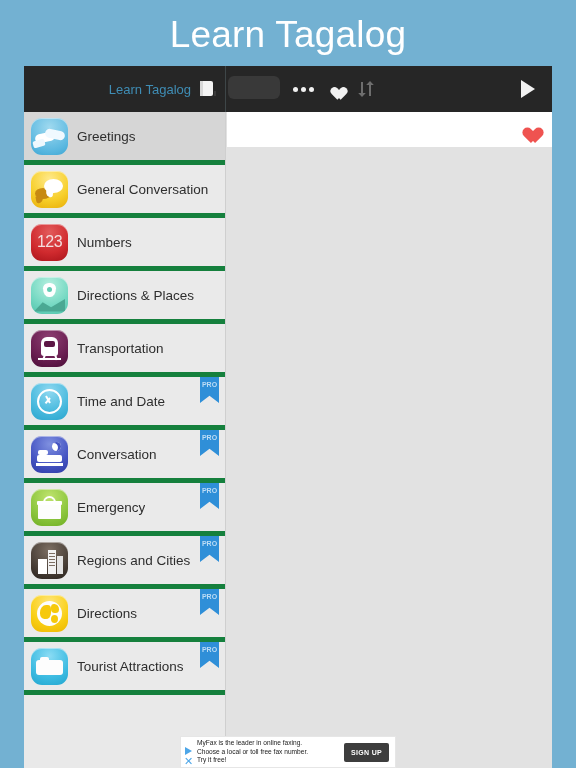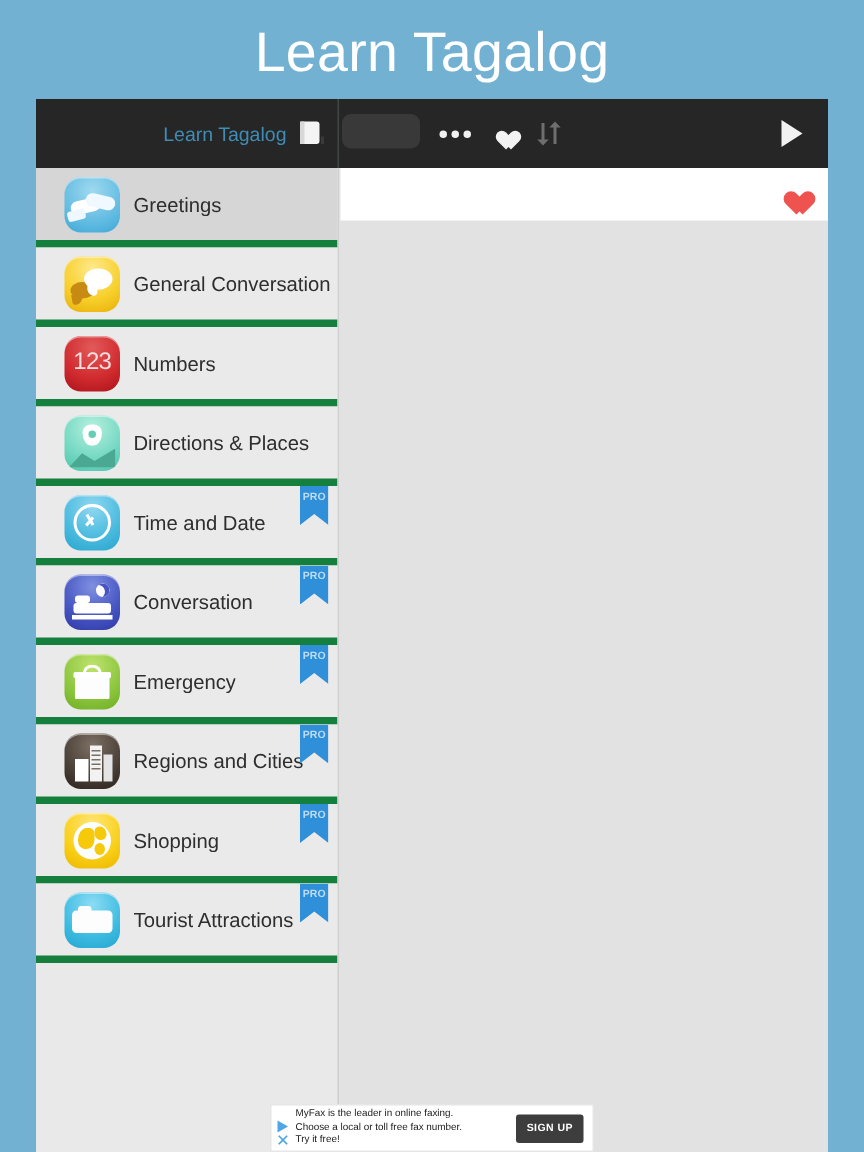--- a/index.html
+++ b/index.html
@@ -130,21 +130,21 @@
     position: relative;
     height: 48px;
     border-bottom: 5px solid #15803d;
     display: flex; align-items: center;
     background: #eaeaea;
   }
   .row.selected { background: #d6d6d6; }
 
   .row-icon {
     width: 37px; height: 37px;
-    margin-left: 19px;
+    margin-left: 7px;
     border-radius: 11px;
     position: relative;
     flex: 0 0 auto;
     overflow: hidden;
     box-shadow: inset 0 1px 0 rgba(255,255,255,0.45);
   }
   .row-label {
     margin-left: 9px;
     font-size: 13.5px;
     color: #2e2e2e;
@@ -533,20 +533,30 @@
       </div>
 
       <div class="row">
         <div class="row-icon ic-directions">
           <span class="map"></span>
             <span class="pin"></span>
         </div>
         <div class="row-label">Directions &amp; Places</div>
       </div>
 
+      <div class="row">
+        <div class="row-icon ic-transport">
+          <span class="train"></span>
+            <span class="win"></span>
+          <span class="leg1"></span>
+            <span class="leg2"></span>
+            <span class="rail"></span>
+        </div>
+        <div class="row-label">Transportation</div>
+      </div>
 
 
 
       <div class="row">
         <div class="row-icon ic-time">
           <span class="face"></span>
             <span class="h1"></span>
             <span class="h2"></span>
         </div>
         <div class="row-label">Time and Date</div>
@@ -586,21 +596,21 @@
       </div>
 
       <div class="row">
         <div class="row-icon ic-countries">
           <span class="globe">
               <span class="land1"></span>
               <span class="land2"></span>
               <span class="land3"></span>
             </span>
         </div>
-        <div class="row-label">Shopping</div>
+        <div class="row-label">Directions</div>
         <div class="pro-ribbon">PRO</div>
       </div>
 
       <div class="row">
         <div class="row-icon ic-tourist">
           <span class="bump"></span>
             <span class="cam"></span>
         </div>
         <div class="row-label">Tourist Attractions</div>
         <div class="pro-ribbon">PRO</div>

